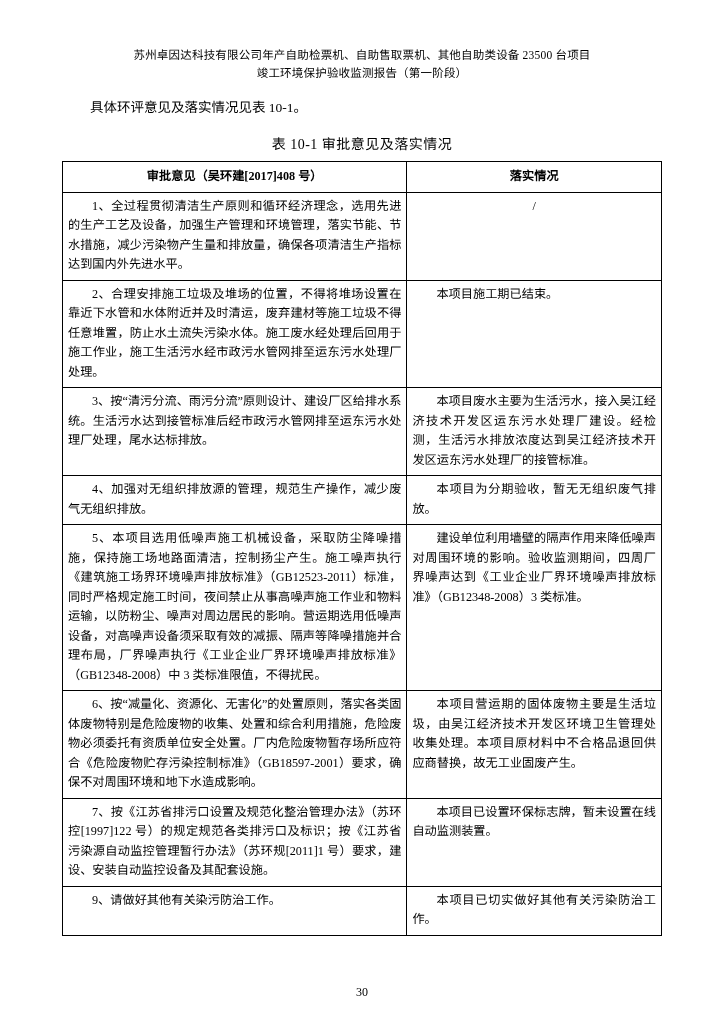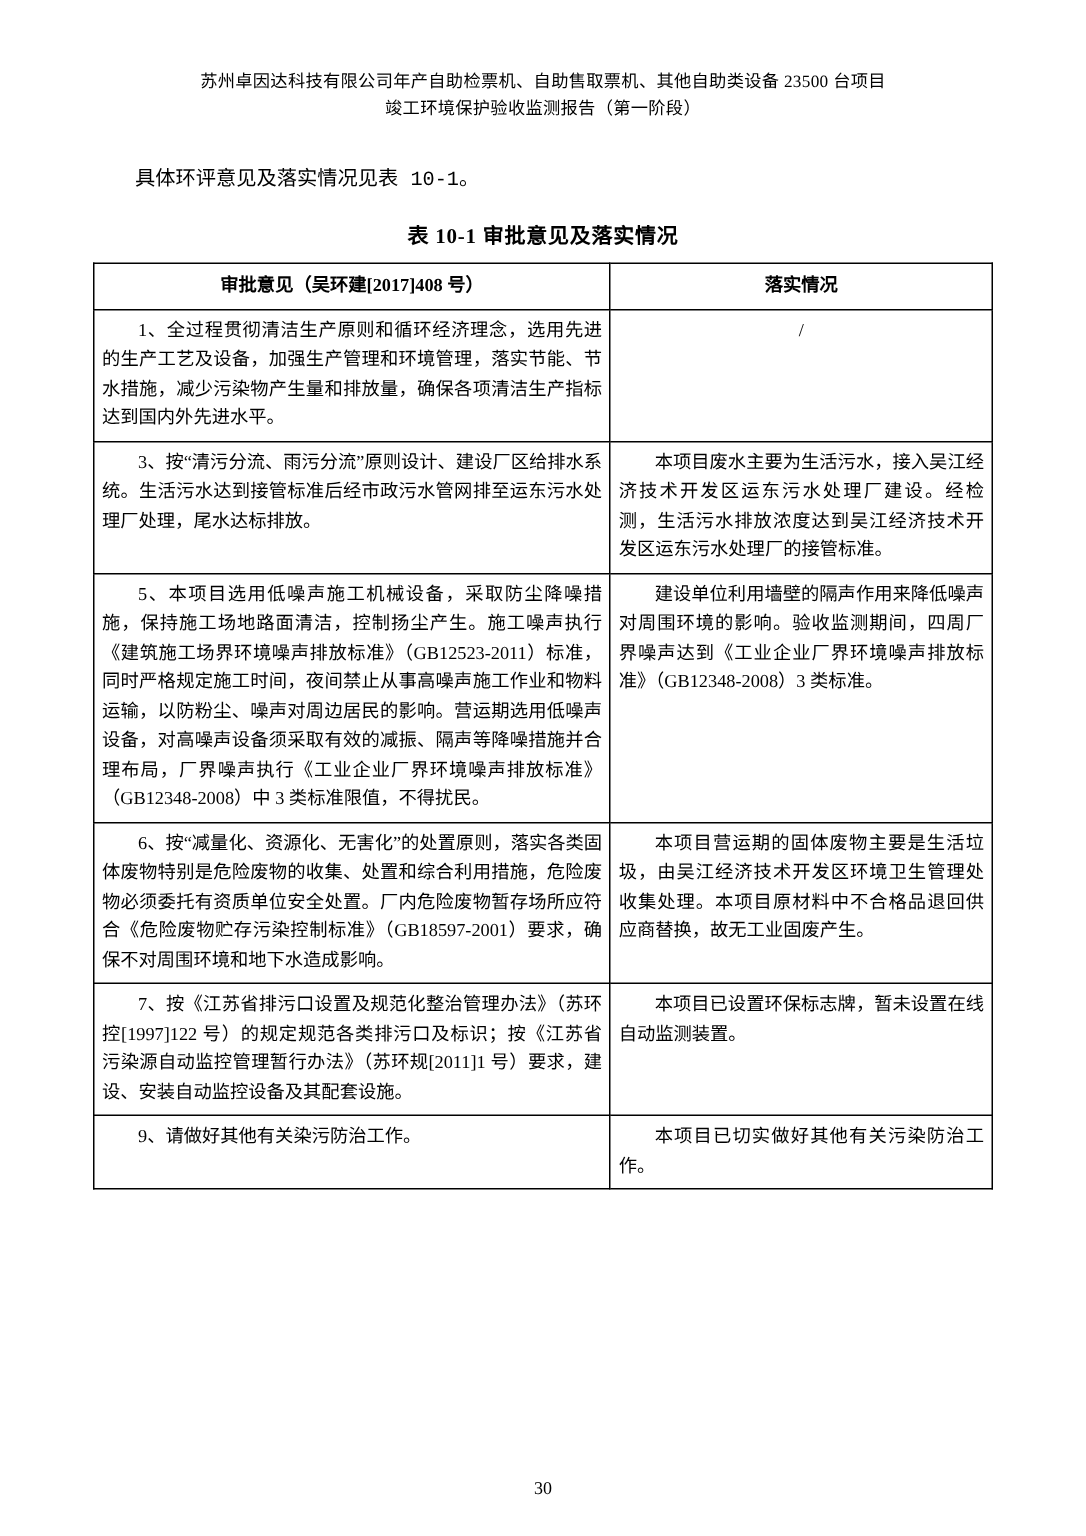--- a/index.html
+++ b/index.html
@@ -22,40 +22,39 @@
     box-sizing: border-box;
     padding: 46px 62px 0 62px;
   }
   .header-line {
     text-align: center;
     font-size: 11.5px;
     line-height: 18px;
     letter-spacing: 0.2px;
   }
   .header-block {
-    margin-bottom: 28px;
+    margin-bottom: 15px;
   }
   h1.section-title {
     font-size: 19px;
     font-weight: bold;
     margin: 8px 0 16px 0;
     letter-spacing: 1px;
     font-family: "Liberation Sans", "DejaVu Sans", sans-serif;
   }
   .body-para {
     font-size: 13.5px;
     line-height: 22px;
     text-indent: 28px;
     margin: 0 0 14px 0;
-    font-family: Liberation Mono, monospace;
   }
   .table-caption {
     text-align: center;
     font-size: 14px;
-    font-weight: bold;
+    font-weight: normal;
     margin: 0 0 8px 0;
     letter-spacing: 0.5px;
   }
   table.approval-table {
     width: 100%;
     border-collapse: collapse;
     table-layout: fixed;
     font-size: 12.2px;
     line-height: 19.5px;
   }
@@ -126,22 +125,30 @@
         <th>审批意见（吴环建[2017]408 号）</th>
         <th>落实情况</th>
       </tr>
     </thead>
     <tbody>
       <tr>
         <td class="cell-left">1、全过程贯彻清洁生产原则和循环经济理念，选用先进的生产工艺及设备，加强生产管理和环境管理，落实节能、节水措施，减少污染物产生量和排放量，确保各项清洁生产指标达到国内外先进水平。</td>
         <td class="cell-right centered">/</td>
       </tr>
       <tr>
+        <td class="cell-left">2、合理安排施工垃圾及堆场的位置，不得将堆场设置在靠近下水管和水体附近并及时清运，废弃建材等施工垃圾不得任意堆置，防止水土流失污染水体。施工废水经处理后回用于施工作业，施工生活污水经市政污水管网排至运东污水处理厂处理。</td>
+        <td class="cell-right">本项目施工期已结束。</td>
+      </tr>
+      <tr>
         <td class="cell-left">3、按“清污分流、雨污分流”原则设计、建设厂区给排水系统。生活污水达到接管标准后经市政污水管网排至运东污水处理厂处理，尾水达标排放。</td>
         <td class="cell-right top">本项目废水主要为生活污水，接入吴江经济技术开发区运东污水处理厂建设。经检测，生活污水排放浓度达到吴江经济技术开发区运东污水处理厂的接管标准。</td>
+      </tr>
+      <tr>
+        <td class="cell-left">4、加强对无组织排放源的管理，规范生产操作，减少废气无组织排放。</td>
+        <td class="cell-right">本项目为分期验收，暂无无组织废气排放。</td>
       </tr>
       <tr>
         <td class="cell-left">5、本项目选用低噪声施工机械设备，采取防尘降噪措施，保持施工场地路面清洁，控制扬尘产生。施工噪声执行《建筑施工场界环境噪声排放标准》（GB12523-2011）标准，同时严格规定施工时间，夜间禁止从事高噪声施工作业和物料运输，以防粉尘、噪声对周边居民的影响。营运期选用低噪声设备，对高噪声设备须采取有效的减振、隔声等降噪措施并合理布局，厂界噪声执行《工业企业厂界环境噪声排放标准》（GB12348-2008）中 3 类标准限值，不得扰民。</td>
         <td class="cell-right">建设单位利用墙壁的隔声作用来降低噪声对周围环境的影响。验收监测期间，四周厂界噪声达到《工业企业厂界环境噪声排放标准》（GB12348-2008）3 类标准。</td>
       </tr>
       <tr>
         <td class="cell-left">6、按“减量化、资源化、无害化”的处置原则，落实各类固体废物特别是危险废物的收集、处置和综合利用措施，危险废物必须委托有资质单位安全处置。厂内危险废物暂存场所应符合《危险废物贮存污染控制标准》（GB18597-2001）要求，确保不对周围环境和地下水造成影响。</td>
         <td class="cell-right">本项目营运期的固体废物主要是生活垃圾，由吴江经济技术开发区环境卫生管理处收集处理。本项目原材料中不合格品退回供应商替换，故无工业固废产生。</td>
       </tr>
       <tr>

